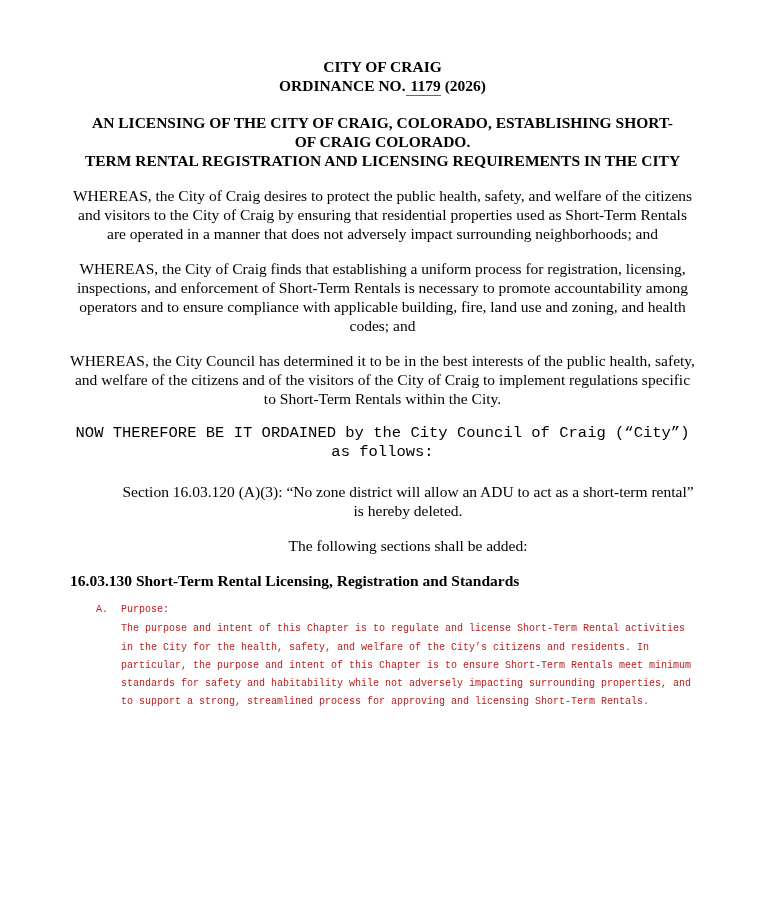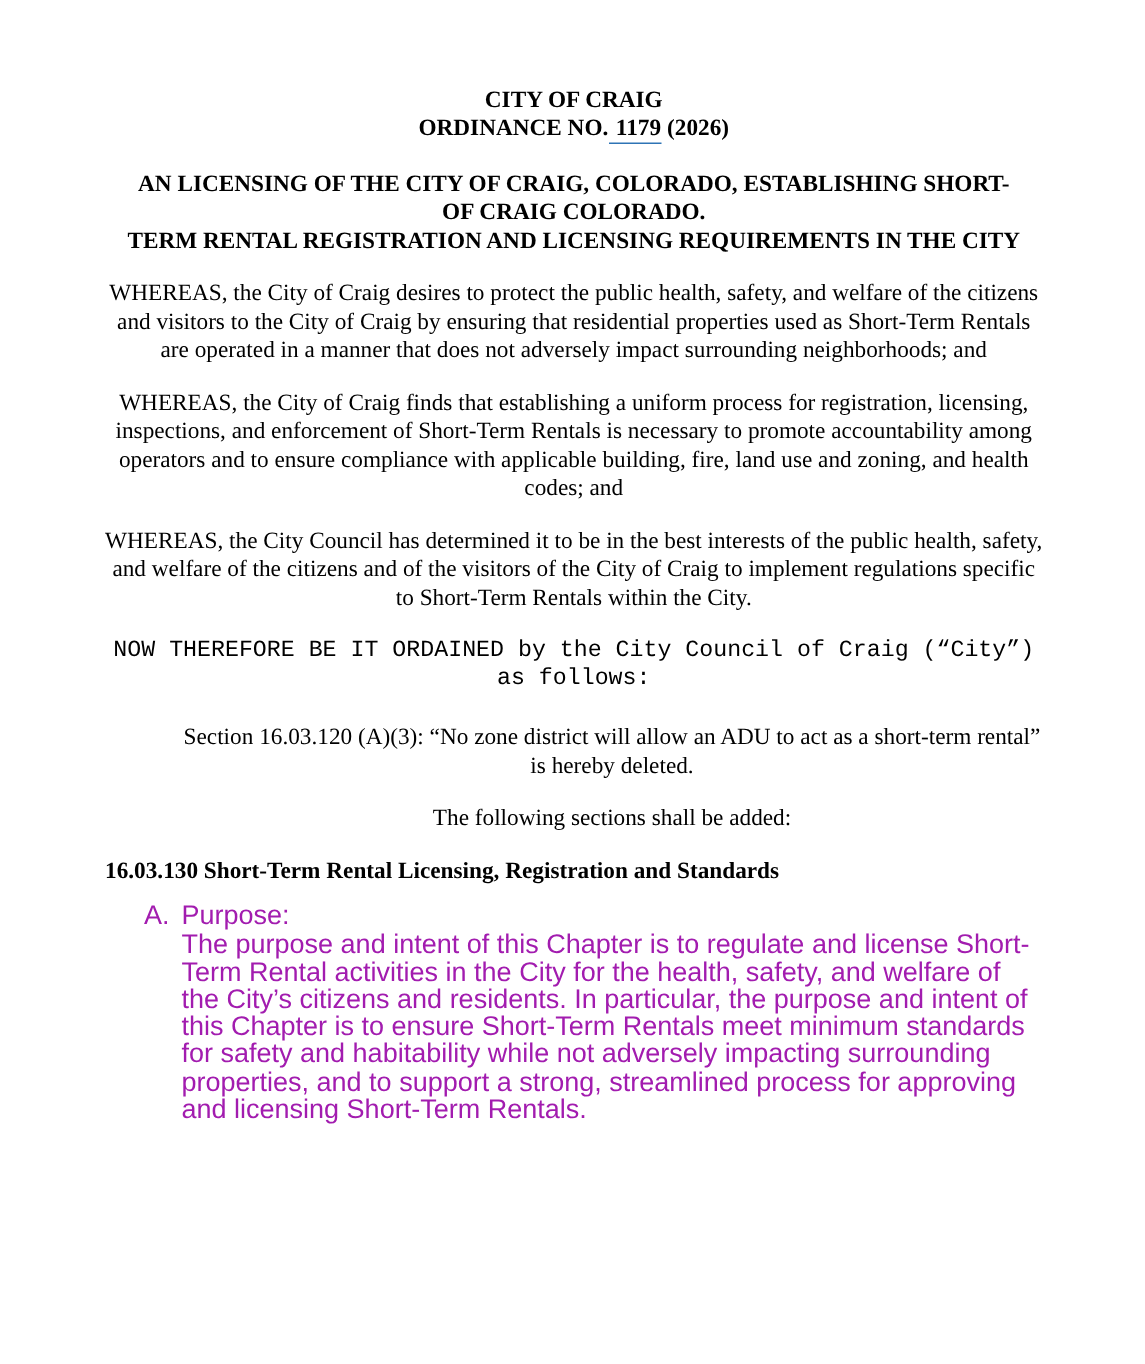--- a/index.html
+++ b/index.html
@@ -53,24 +53,24 @@
     text-decoration: underline;
   }
   .indented {
     margin: 0 0 16px 51px;
   }
   .sec-heading {
     font-weight: bold;
     margin: 0 0 11px 0;
   }
   .purpose {
-    font-family: Liberation Sans, sans-serif;
-    font-size: 18px;
+    font-family: Liberation Mono, monospace;
+    font-size: 10px;
     line-height: 18.3px;
-    color: #a21caf;
+    color: #b91c1c;
   }
   .purpose-head {
     margin-left: 26px;
   }
   .purpose-label {
     display: inline-block;
     width: 25px;
   }
   .purpose-body {
     margin: 1px 0 0 51px;

